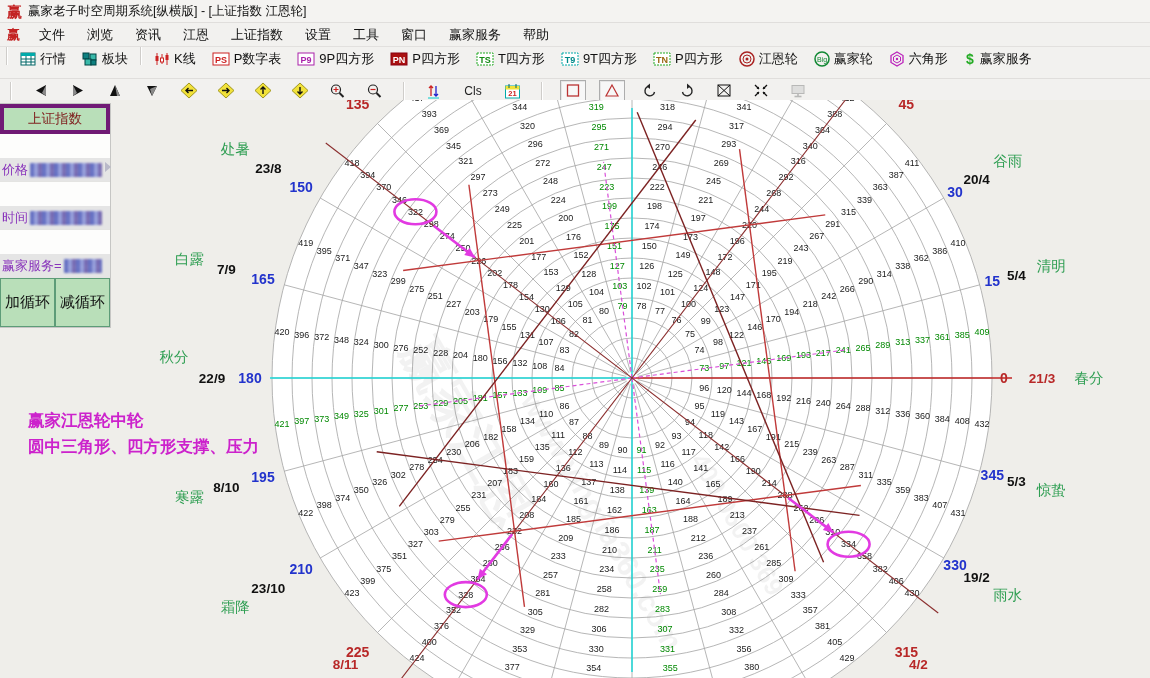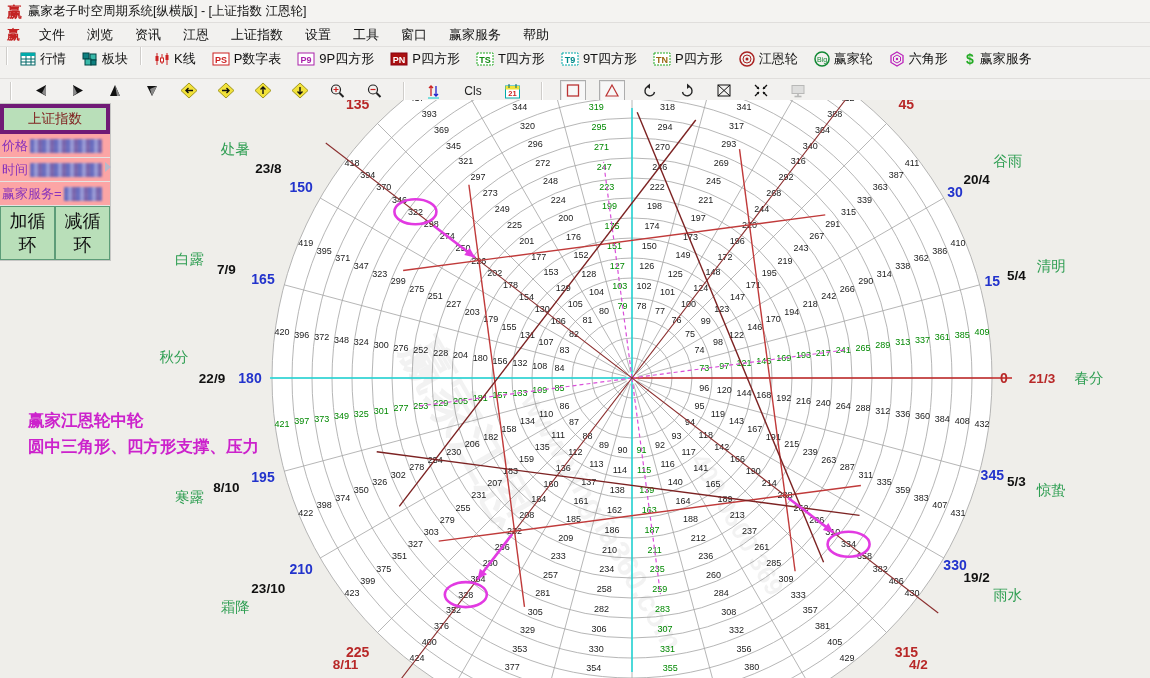--- a/index.html
+++ b/index.html
@@ -29,31 +29,31 @@
   .chart-area{position:absolute;left:0;top:100px;width:1150px;height:578px;
               background:#efeeea;overflow:hidden;}
   #wheel{position:absolute;left:0;top:0;}
   svg text{font-family:"Liberation Sans","DejaVu Sans",sans-serif;}
   
   .sidebar{position:absolute;left:0;top:3px;width:110px;background:#fdfdfc;
            border:1px solid #c6c6c4;border-left:none;font-size:13px;}
   .sb-title{background:#b9dfb9;border:4px solid #701a75;text-align:center;
             padding:2px 0;color:#7f1d1d;font-size:13.5px;}
   .sb-row{display:flex;align-items:center;height:19px;padding:2px 0 2px 2px;
-          border-bottom:1px solid #e4e4e2;background:#fca5a5;}
+          border-bottom:1px solid #e4e4e2;background:#e5e5e5;margin-top:24px;}
   .sb-label{color:#8833bb;white-space:nowrap;}
   .blurval{display:inline-block;height:14px;margin-left:2px;border-radius:1px;
            background:repeating-linear-gradient(90deg,rgba(88,100,190,.85) 0 4px,
              rgba(142,152,216,.85) 4px 8px,rgba(104,88,168,.8) 8px 12px),
            repeating-linear-gradient(0deg,rgba(120,130,210,.45) 0 4px,rgba(165,175,232,.45) 4px 8px);
            filter:blur(1.3px);}
   .w70{width:72px;} .w40{width:38px;}
   .sb-btns{display:flex;}
   .sb-btn{flex:1;background:#b9dfb9;border:1px solid #5d9c78;text-align:center;
-          padding:2px 0;color:#111;font-size:18px;cursor:default;}
+          padding:14px 0;color:#111;font-size:15px;cursor:default;}
   .sb-chevron{position:absolute;right:-1px;top:58px;width:0;height:0;
               border-top:5px solid transparent;border-bottom:5px solid transparent;
               border-left:6px solid #b9b9c9;}
 </style>
 </head>
 <body>
 
 <div class="titlebar">
   <span class="app-logo">赢</span>
   <span class="title-text">赢家老子时空周期系统[纵横版] - [上证指数 江恩轮]</span>

